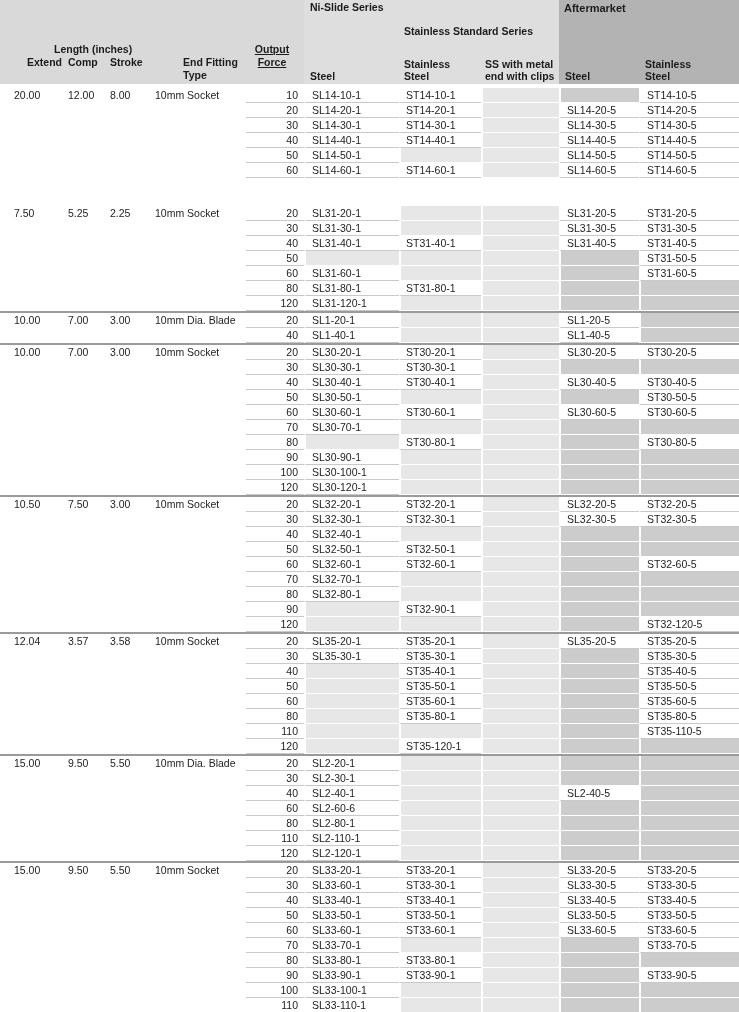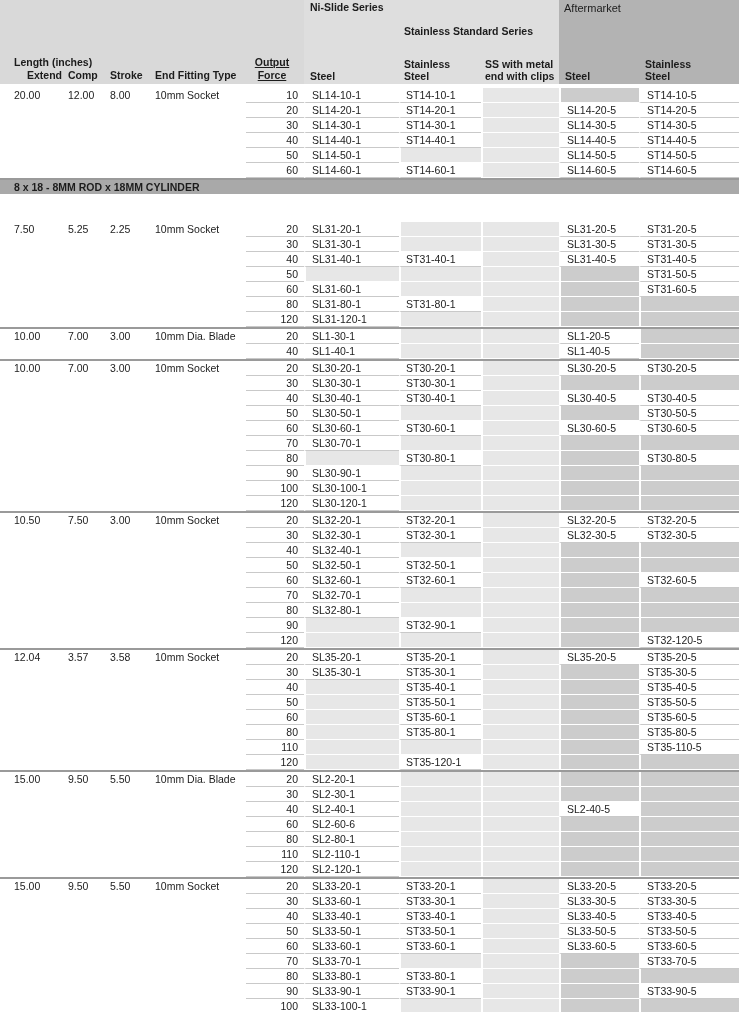--- a/index.html
+++ b/index.html
@@ -21,40 +21,40 @@
     font-family:"Liberation Sans","DejaVu Sans",sans-serif;
     color:var(--text);
     font-size:10.5px;
   }
   .page{width:739px;height:1012px;position:relative;background:#fff;}
 
   
   .hdr{display:grid;grid-template-columns:304px 255px 180px;height:60px;}
   .h-left{background:var(--hdr-light);display:flex;flex-direction:column;justify-content:flex-end;padding-bottom:2px;}
   .h-length-row,.h-cols{display:grid;grid-template-columns:60px 44px 44px 98px 58px;line-height:13px;font-weight:bold;}
-  .h-length-row > .h-length{grid-column:1 / 5;padding-left:14px;}
+  .h-length-row > .h-length{grid-column:1 / 5;padding-left:14px;margin-left:40px;}
   .h-out{text-align:center;padding-right:6px;text-decoration:underline;}
   .h-cols > div:nth-child(1){padding-left:27px;}
   .h-cols > div:nth-child(2){padding-left:8px;}
   .h-cols > div:nth-child(3){padding-left:6px;}
-  .h-cols > div:nth-child(4){padding-left:7px;}
+  .h-cols > div:nth-child(4){padding-left:7px;margin-left:28px;}
 
   .h-oem{display:flex;flex-direction:column;}
   .h-oem-band{height:17px;background:var(--hdr-oem-top);font-weight:bold;padding-left:6px;line-height:16px;font-size:11px;}
   .h-oem-area{flex:1;background:var(--hdr-oem);display:flex;flex-direction:column;gap:42px;}
   .h-series{display:grid;grid-template-columns:95px 160px;height:16px;line-height:14px;font-weight:bold;}
   .h-series > div:nth-child(1){padding-left:6px;}
   .h-series > div:nth-child(2){padding-left:5px;margin-top:24px;}
   .h-oem-cols{flex:1;display:grid;grid-template-columns:95px 82px 78px;align-items:end;line-height:12px;font-weight:bold;padding-bottom:2px;}
   .h-oem-cols > div:nth-child(1){padding-left:6px;}
   .h-oem-cols > div:nth-child(2){padding-left:5px;max-width:60px;}
   .h-oem-cols > div:nth-child(3){padding-left:4px;}
 
   .h-am{background:var(--hdr-am);display:flex;flex-direction:column;}
-  .h-am-band{height:17px;font-weight:normal;padding-left:5px;line-height:16px;font-size:11px;}
+  .h-am-band{height:17px;font-weight:bold;padding-left:5px;line-height:16px;font-size:11px;}
   .h-am-cols{flex:1;display:grid;grid-template-columns:80px 100px;align-items:end;line-height:12px;font-weight:bold;padding-bottom:2px;}
   .h-am-cols > div{padding-left:6px;}
   .h-am-cols > div:nth-child(2){max-width:62px;}
 
   
   .section{border-top:2px solid var(--divider);}
   .section.no-top{border-top:none;margin-top:28px;}
   .row{display:grid;grid-template-columns:60px 44px 44px 98px 58px 95px 82px 78px 80px 100px;height:15px;}
   .row > div{display:flex;align-items:center;line-height:13px;white-space:nowrap;overflow:hidden;}
   .c-ext{padding-left:14px;}
@@ -190,21 +190,20 @@
           <div class="c-strk"></div>
           <div class="c-fit"></div>
           <div class="c-force">60</div>
           <div class="part p-steel filled">SL14-60-1</div>
           <div class="part p-ss filled">ST14-60-1</div>
           <div class="part p-clips empty-oem"></div>
           <div class="part p-amsteel filled">SL14-60-5</div>
           <div class="part p-amss filled">ST14-60-5</div>
         </div>
       </div>
-      <div class="banner">8 x 18 - 8MM ROD x 18MM CYLINDER</div>
       <div class="section no-top">
         <div class="row">
           <div class="c-ext">7.50</div>
           <div class="c-comp">5.25</div>
           <div class="c-strk">2.25</div>
           <div class="c-fit">10mm Socket</div>
           <div class="c-force">20</div>
           <div class="part p-steel filled">SL31-20-1</div>
           <div class="part p-ss empty-oem"></div>
           <div class="part p-clips empty-oem"></div>
@@ -284,21 +283,21 @@
           <div class="part p-amss empty-am"></div>
         </div>
       </div>
       <div class="section">
         <div class="row">
           <div class="c-ext">10.00</div>
           <div class="c-comp">7.00</div>
           <div class="c-strk">3.00</div>
           <div class="c-fit">10mm Dia. Blade</div>
           <div class="c-force">20</div>
-          <div class="part p-steel filled">SL1-30-1</div>
+          <div class="part p-steel filled">SL1-20-1</div>
           <div class="part p-ss empty-oem"></div>
           <div class="part p-clips empty-oem"></div>
           <div class="part p-amsteel filled">SL1-20-5</div>
           <div class="part p-amss empty-am"></div>
         </div>
         <div class="row">
           <div class="c-ext"></div>
           <div class="c-comp"></div>
           <div class="c-strk"></div>
           <div class="c-fit"></div>

